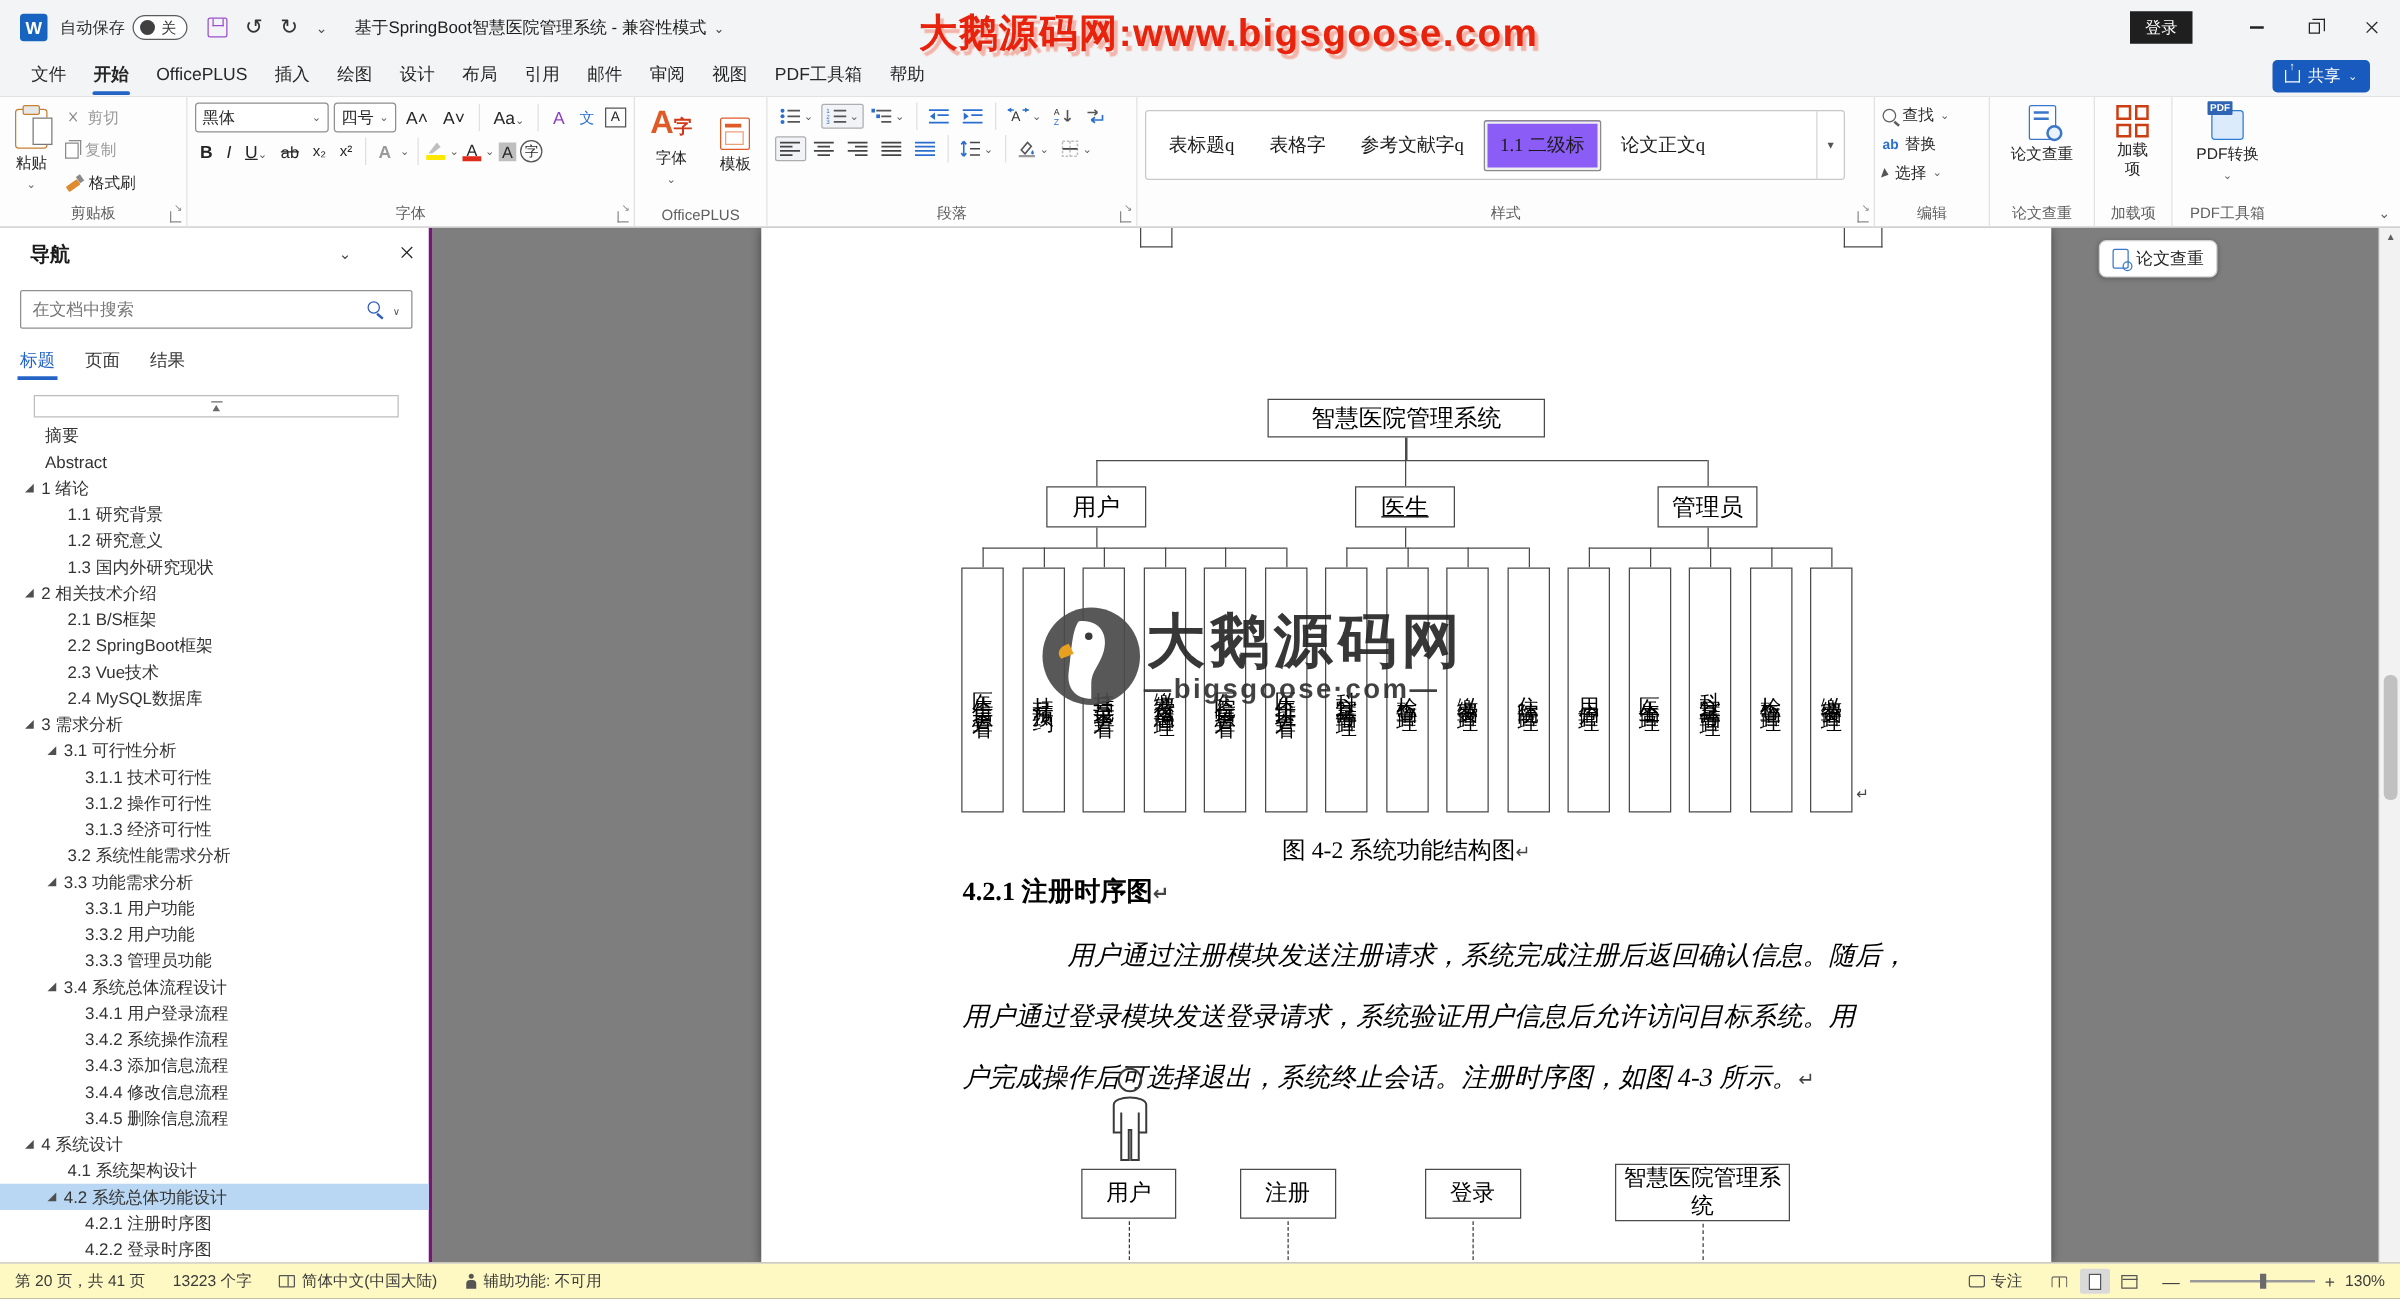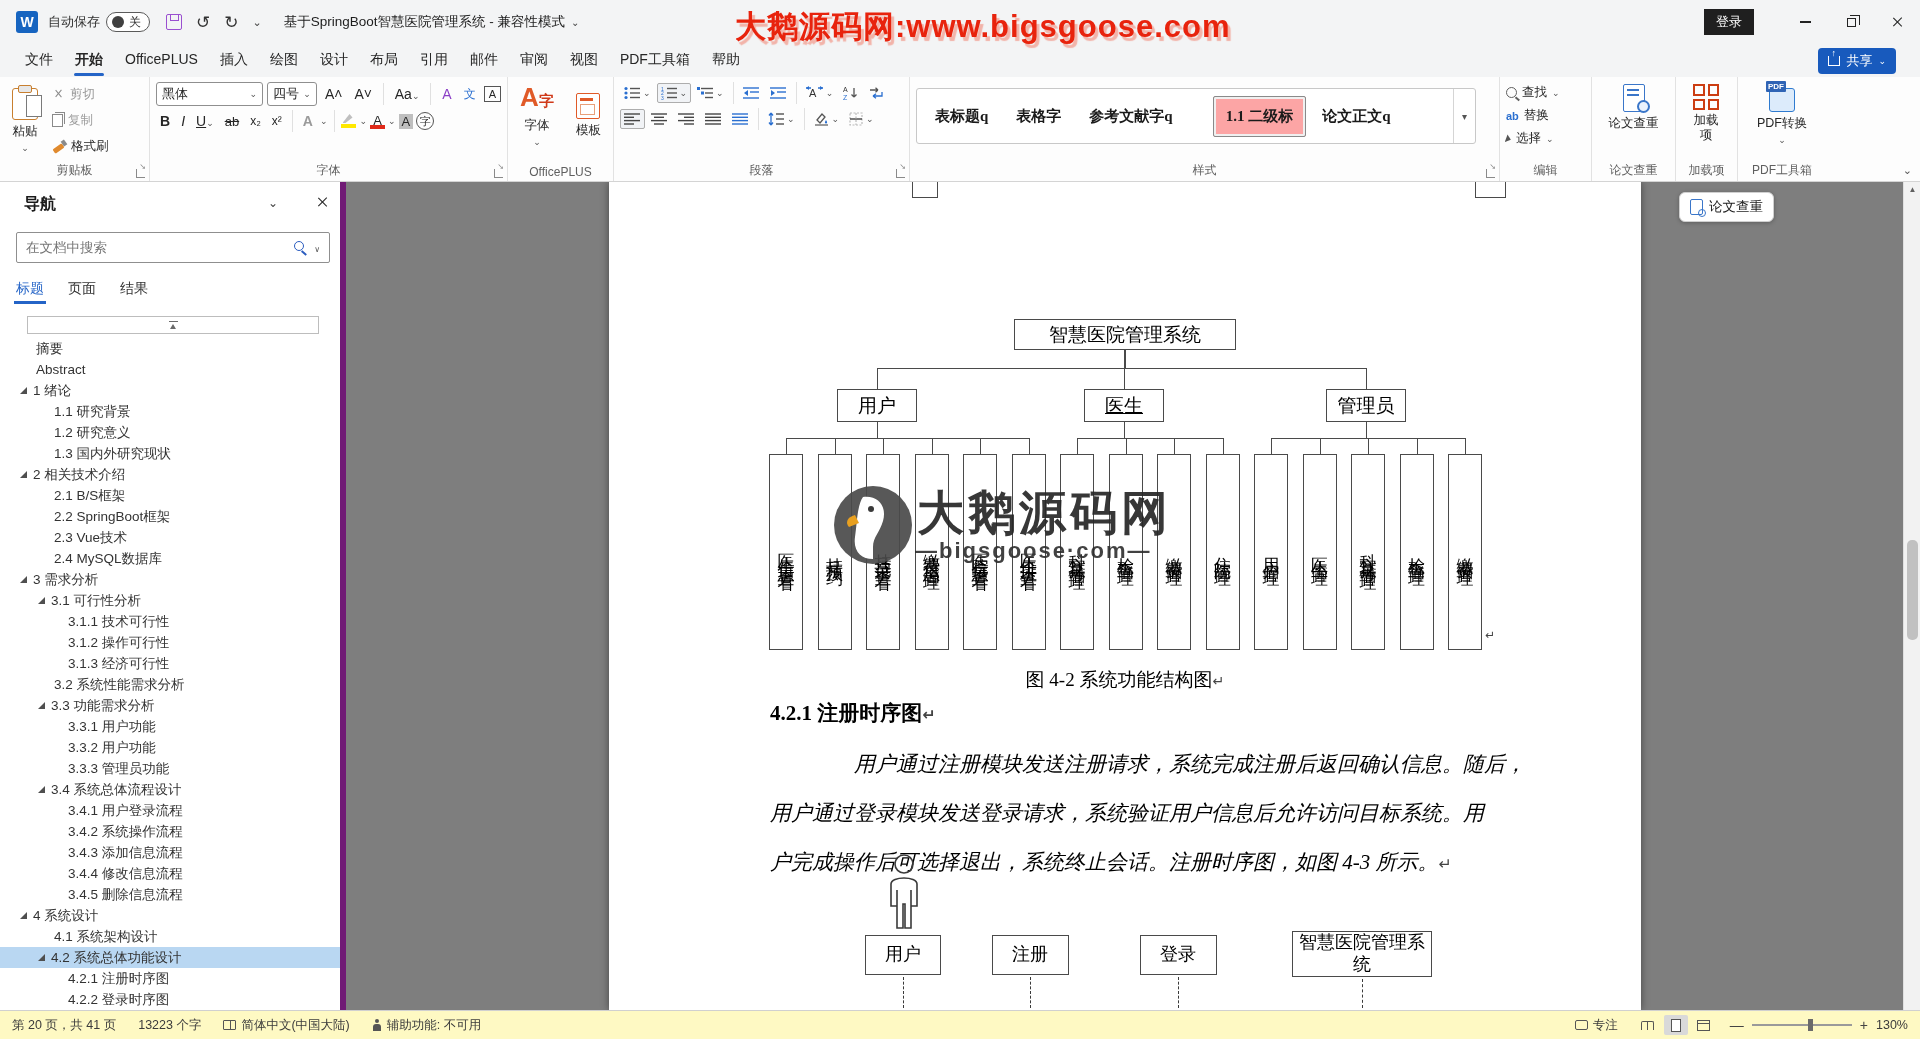--- a/index.html
+++ b/index.html
@@ -91,23 +91,23 @@
   .op-font { font-size:26px; font-weight:bold; color:#e05a28; line-height:26px; }
   .op-font span { font-size:15px; color:#d03a1a; }
   .op-tpl { width:24px; height:26px; border:1.6px solid #e05a28; border-radius:2px; position:relative; background:#fff; }
   .op-tpl:before { content:""; position:absolute; left:3px; top:4px; width:13px; height:3px; background:#e05a28; }
   .op-tpl:after { content:""; position:absolute; left:3px; top:10px; width:13px; height:9px; border:1.2px solid #e8a07a; }
   
   .pbtn { display:flex; align-items:center; gap:2px; padding:2px 3px; border:1px solid transparent; border-radius:2px; }
   .pbtn.boxed { border-color:#adadad; background:#f1f3f6; }
   
   .stylegal { display:flex; align-items:stretch; border:1px solid #c8c8c8; border-radius:3px; background:#fff; height:56px; margin-top:6px; width:560px; }
-  .styleitems { display:flex; align-items:center; flex:1; padding:0 6px; gap:4px; overflow:hidden;font-weight:bold; }
+  .styleitems { display:flex; align-items:center; flex:1; padding:0 6px; gap:4px; overflow:hidden; }
   .styleitem { font-size:15px; white-space:nowrap; padding:10px 12px; color:#1a1a1a; font-family:"Liberation Serif",serif; }
-  .styleitem.sel { border:1.4px solid #8a8a8a; border-radius:2px; background:#fca5a5; box-shadow:0 0 0 2px #f0f0f0 inset;margin-left:24px; }
+  .styleitem.sel { border:1.4px solid #8a8a8a; border-radius:2px; background:#8b5cf6; box-shadow:0 0 0 2px #f0f0f0 inset; }
   .gal-more { width:22px; border-left:1px solid #d5d5d5; display:flex; align-items:center; justify-content:center; color:#555; font-size:10px; }
   
   .edit-col { display:flex; flex-direction:column; gap:6px; font-size:12.5px; padding-top:2px; }
   .edit-col .smallrow { height:auto; }
   .ic-search { width:11px; height:11px; border:1.6px solid #5f5f5f; border-radius:50%; position:relative; }
   .ic-search:after { content:""; position:absolute; right:-4px; bottom:-3px; width:5px; height:1.6px; background:#5f5f5f; transform:rotate(40deg); }
   .ic-replace { font-size:11px; color:#2a6fd0; font-weight:bold; }
   .ic-select { width:0; height:0; border-left:5px solid #555; border-top:4px solid transparent; border-bottom:4px solid transparent; transform:rotate(20deg); }
   
   .ic-docmag { width:22px; height:28px; border:1.6px solid #3a76c9; border-radius:2px; position:relative; background:#fff; }
@@ -115,21 +115,21 @@
   .ic-docmag:after { content:""; position:absolute; right:-6px; bottom:-2px; width:9px; height:9px; border:2px solid #3a76c9; border-radius:50%; background:#eaf2fd; }
   .ic-grid { width:26px; height:26px; display:grid; grid-template-columns:1fr 1fr; gap:3px; }
   .ic-grid div { border:2px solid #cc3d12; }
   .ic-pdf { width:26px; height:24px; border:1.6px solid #2f7bd0; border-radius:3px; position:relative; background:#dcebfb; margin-top:4px; }
   .ic-pdf:before { content:"PDF"; position:absolute; left:-4px; top:-8px; font-size:8px; font-weight:bold; color:#fff; background:#2f64b5; padding:1px 2px; border-radius:1px; }
   .ribbon-collapse { position:absolute; right:8px; bottom:4px; font-size:11px; color:#555; }
 
   
   .main { position:absolute; left:0; top:182px; width:1920px; height:828px; display:flex; }
   
-  .nav { position:relative; width:346px; height:100%; background:#ffffff; border-right:6px solid #701a75; flex:none; }
+  .nav { position:relative; width:346px; height:100%; background:#ffffff; border-right:3px solid #701a75; flex:none; }
   .nav-head { position:absolute; left:24px; top:12px; font-size:16px; font-weight:bold; color:#1a1a1a; }
   .nav-head-ctrl { position:absolute; top:14px; font-size:12px; color:#444; }
   .nav-search { position:absolute; left:16px; top:50px; width:314px; height:31px; border:1px solid #8f8f8f; border-radius:2px;
                 font-size:13.5px; padding:0 52px 0 9px; color:#333; background:#fff; }
   .nav-search::placeholder { color:#767676; }
   .nav-search-ics { position:absolute; left:16px; top:50px; width:314px; height:31px; pointer-events:none; }
   .nav-mag { position:absolute; right:26px; top:9px; width:10px; height:10px; border:1.8px solid #2a5cbf; border-radius:50%; }
   .nav-mag:after { content:""; position:absolute; right:-4px; bottom:-4px; width:6px; height:1.8px; background:#2a5cbf; transform:rotate(40deg); }
   .nav-sdrop { position:absolute; right:10px; top:13px; font-size:8px; color:#555; }
   .nav-tabs { position:absolute; left:16px; top:98px; display:flex; gap:24px; font-size:14px; color:#333; }

